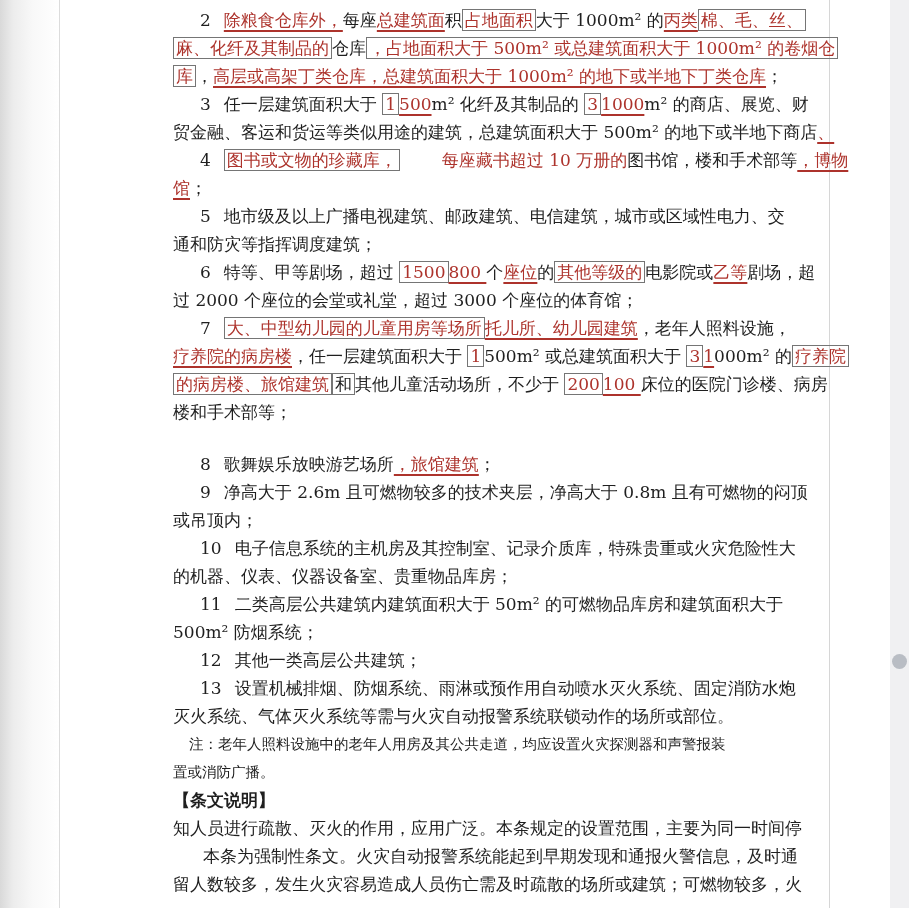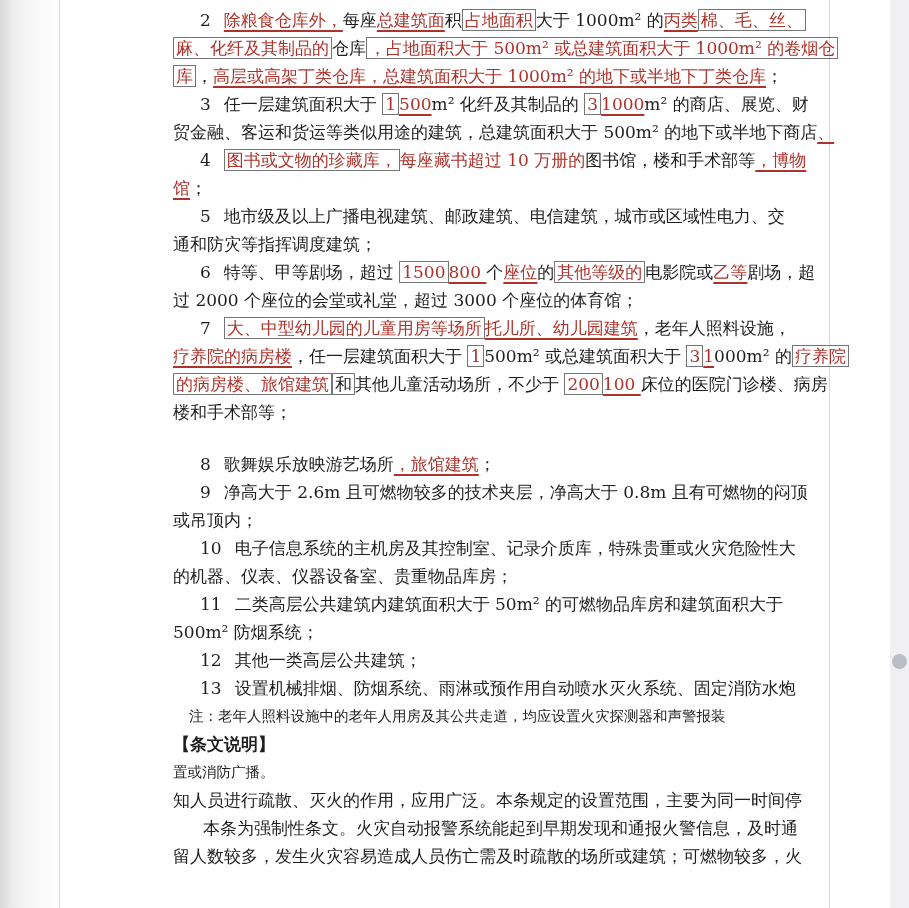--- a/index.html
+++ b/index.html
@@ -22,21 +22,21 @@
     position:absolute;left:113px;top:6px;width:566px;
   }
   .line{
     height:28px;line-height:28px;white-space:nowrap;
     font-size:17px;color:#1f1f1f;letter-spacing:0;
   }
   .line.note{font-size:14.5px;}
   .line.heading{font-weight:bold;font-size:17px;}
   .seg-num{display:inline-block;margin-right:13px;color:#1f1f1f;}
   .seg-n{color:#1f1f1f;}
-  .seg-red{color:#ad332c;}
+  .seg-red{color:#ad332c;margin-left:42px;}
   .seg-ins{
     color:#ad332c;
     text-decoration:underline;
     text-decoration-thickness:1.5px;
     text-underline-offset:4px;
     text-decoration-skip-ink:none;
   }
   .seg-del{
     color:#ad332c;
     border:1px solid #757575;
@@ -80,23 +80,24 @@
         <div class="line body"><span class="seg-n">楼和手术部等；</span></div>
         <div class="line body" style="padding-left: 27px; margin-top: 24px;"><span class="seg-num">8</span><span class="seg-n">歌舞娱乐放映游艺场所</span><span class="seg-ins">，旅馆建筑</span><span class="seg-n">；</span></div>
         <div class="line body" style="padding-left: 27px;"><span class="seg-num">9</span><span class="seg-n">净高大于 2.6m 且可燃物较多的技术夹层，净高大于 0.8m 且有可燃物的闷顶</span></div>
         <div class="line body"><span class="seg-n">或吊顶内；</span></div>
         <div class="line body" style="padding-left: 27px;"><span class="seg-num">10</span><span class="seg-n">电子信息系统的主机房及其控制室、记录介质库，特殊贵重或火灾危险性大</span></div>
         <div class="line body"><span class="seg-n">的机器、仪表、仪器设备室、贵重物品库房；</span></div>
         <div class="line body" style="padding-left: 27px;"><span class="seg-num">11</span><span class="seg-n">二类高层公共建筑内建筑面积大于 50m² 的可燃物品库房和建筑面积大于</span></div>
         <div class="line body"><span class="seg-n">500m² 防烟系统；</span></div>
         <div class="line body" style="padding-left: 27px;"><span class="seg-num">12</span><span class="seg-n">其他一类高层公共建筑；</span></div>
         <div class="line body" style="padding-left: 27px;"><span class="seg-num">13</span><span class="seg-n">设置机械排烟、防烟系统、雨淋或预作用自动喷水灭火系统、固定消防水炮</span></div>
+        <div class="line body"><span class="seg-n">灭火系统、气体灭火系统等需与火灾自动报警系统联锁动作的场所或部位。</span></div>
         <div class="line note" style="padding-left: 16px;"><span class="seg-n">注：老年人照料设施中的老年人用房及其公共走道，均应设置火灾探测器和声警报装</span></div>
+        <div class="line note"><span class="seg-n">置或消防广播。</span></div>
         <div class="line heading"><span class="seg-n">【条文说明】</span></div>
-        <div class="line note"><span class="seg-n">置或消防广播。</span></div>
         <div class="line body"><span class="seg-n">知人员进行疏散、灭火的作用，应用广泛。本条规定的设置范围，主要为同一时间停</span></div>
         <div class="line body" style="padding-left: 30px;"><span class="seg-n">本条为强制性条文。火灾自动报警系统能起到早期发现和通报火警信息，及时通</span></div>
         <div class="line body"><span class="seg-n">留人数较多，发生火灾容易造成人员伤亡需及时疏散的场所或建筑；可燃物较多，火</span></div>
       </div>
   </div>
   <div class="scroll-strip">
     <div class="scroll-thumb"></div>
   </div>
 </div>
 

